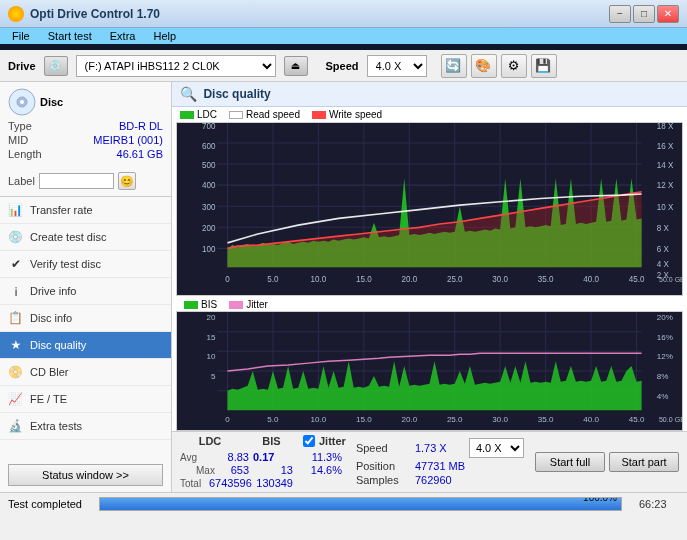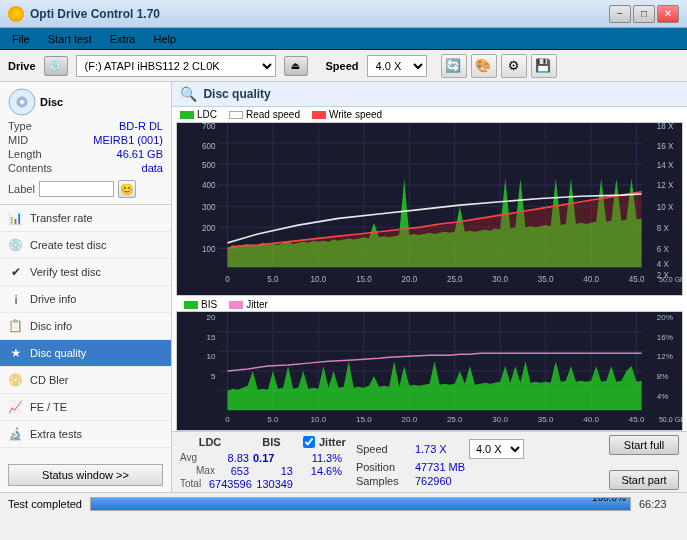--- a/index.html
+++ b/index.html
@@ -52,26 +52,26 @@
       display: flex;
       align-items: center;
       justify-content: center;
       font-size: 10px;
       color: #333;
     }
     .title-btn.close { background: linear-gradient(to bottom, #f88, #e44); color: white; }
 
     
     .menu-bar {
-      background: #0369a1;
+      background: #7dd3fc;
       height: 22px;
       display: flex;
       align-items: center;
       padding: 0 4px;
-      border-bottom: 1px solid #0f172a;
+      border-bottom: 6px solid #0f172a;
       gap: 2px;
     }
     .menu-item {
       padding: 2px 8px;
       cursor: pointer;
       color: #000;
       font-size: 11px;
     }
 
     
@@ -162,21 +162,21 @@
       justify-content: space-between;
       margin-bottom: 2px;
       font-size: 11px;
     }
     .disc-row-label { color: #444; }
     .disc-row-value { color: #0000cc; font-weight: 500; }
     .disc-label-row {
       display: flex;
       align-items: center;
       gap: 4px;
-      margin-top: 6px;
+      margin-top: 12px;
     }
     .disc-label-input {
       width: 75px;
       height: 16px;
       border: 1px solid #aaa;
       font-size: 10px;
     }
 
     .nav-items {
       flex: 1;
@@ -303,21 +303,21 @@
     }
 
     
     .bottom-bar {
       background: #f0f0f0;
       height: 22px;
       display: flex;
       align-items: center;
       padding: 0 8px;
       border-top: 1px solid #ccc;
-      gap: 8px;
+      gap: 17px;
       font-size: 11px;
       justify-content: flex-end;
     }
     .progress-bar-container {
       flex: 1;
       height: 14px;
       border: 1px solid #aaa;
       background: white;
       position: relative;
       overflow: hidden;
@@ -399,24 +399,20 @@
         <span class="disc-row-value">BD-R DL</span>
       </div>
       <div class="disc-row">
         <span class="disc-row-label">MID</span>
         <span class="disc-row-value">MEIRB1 (001)</span>
       </div>
       <div class="disc-row">
         <span class="disc-row-label">Length</span>
         <span class="disc-row-value">46.61 GB</span>
       </div>
-      <div class="disc-row">
-        <span class="disc-row-label">Contents</span>
-        <span class="disc-row-value">data</span>
-      </div>
       <div class="disc-label-row">
         <span class="disc-row-label">Label</span>
         <input class="disc-label-input" type="text" style="">
         <div class="toolbar-icon-btn" style="width:18px;height:18px;font-size:11px;">😊</div>
       </div>
     </div>
 
     <div class="nav-items">
       <div class="nav-item">
         <span class="nav-icon">📊</span>
@@ -647,21 +643,21 @@
         <div style="display:flex; align-items:center; gap:4px;">
           <span style="color:#333; width:55px;">Position</span>
           <span style="color:#0000cc; width:70px;">47731 MB</span>
         </div>
         <div style="display:flex; align-items:center; gap:4px;">
           <span style="color:#333; width:55px;">Samples</span>
           <span style="color:#0000cc; width:70px;">762960</span>
         </div>
       </div>
 
-      <div style="display:flex; flex-direction:column; gap:15px; justify-content:flex-end; margin-left:4px;">
+      <div style="display:flex; gap:4px; justify-content:flex-end; margin-left:4px;">
         <button class="start-btn">Start full</button>
         <button class="start-btn">Start part</button>
       </div>
     </div>
   </div>
 </div>
 
 <div class="bottom-bar">
   <span>Test completed</span>
   <div class="progress-bar-container">

